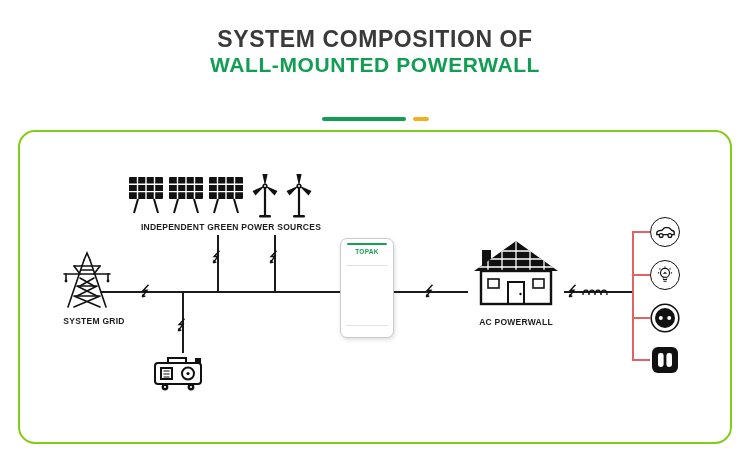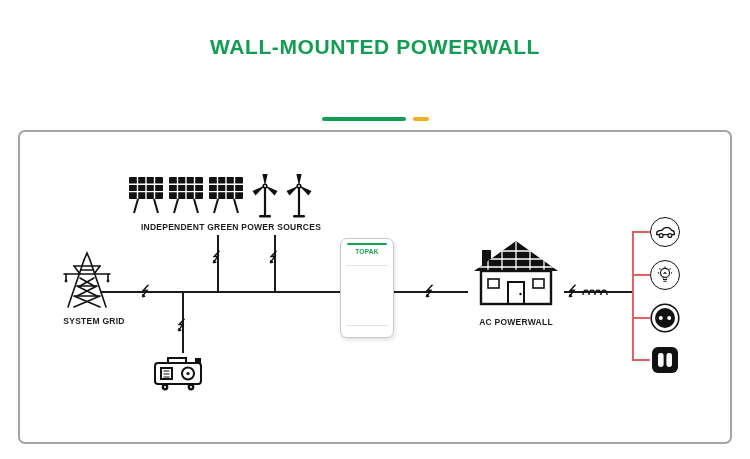--- a/index.html
+++ b/index.html
@@ -1,44 +1,45 @@
 <!DOCTYPE html>
 <html><head>
 <meta charset="utf-8">
 <style>
   *{box-sizing:border-box;margin:0;padding:0}
   html,body{width:750px;height:459px}
   body{font-family:"Liberation Sans",sans-serif;background:#fff;position:relative;overflow:hidden}
   .header{position:absolute;top:26px;left:0;width:100%;text-align:center}
   .t1{font-size:23px;font-weight:bold;color:#3a3a3a;letter-spacing:.6px}
-  .t2{font-size:21px;font-weight:bold;color:#119d52;letter-spacing:.6px;margin-top:9px}
+  .t2{font-size:21px;font-weight:bold;color:#119d52;letter-spacing:.6px;}
   .bars{position:absolute;top:117px;left:0;width:100%;display:flex;justify-content:center;gap:7px}
   .bar{height:4px;border-radius:2px}
   .bar.green{width:84px;background:#119d52}
   .bar.yellow{width:16px;background:#f2b01e}
-  .panel{position:absolute;left:18px;top:130px;width:714px;height:314px;border:2px solid #a3a3a3;border-radius:7px;background:#fff}
+  .panel{position:absolute;left:18px;top:130px;width:714px;height:314px;border:2px solid #84cc16;border-radius:17px;background:#fff}
   .abs{position:absolute}
   .lbl{position:absolute;font-size:8.5px;font-weight:bold;color:#1c1c1c;letter-spacing:.25px;text-align:center;white-space:nowrap}
   .lbl.two{white-space:normal;line-height:11px}
   .hline{position:absolute;height:1.6px;background:#1b1b1b}
   .vline{position:absolute;width:1.6px;background:#1b1b1b}
   .hline.red,.vline.red{background:#e06262}
   .circle-icon{position:absolute;width:30px;height:30px;border:1.6px solid #111;border-radius:50%;display:flex;align-items:center;justify-content:center;background:#fff}
   .powerwall{position:absolute;left:320px;top:106px;width:54px;height:100px;background:#fff;border:1.5px solid #c6cbd1;border-radius:7px;box-shadow:1px 2px 4px rgba(0,0,0,.13)}
   .pw-top{position:absolute;top:4px;left:6px;right:6px;height:2px;border-radius:2px;background:#17a054}
   .pw-brand{margin-top:9px;text-align:center;font-size:6.5px;font-weight:bold;color:#17a054;letter-spacing:.3px}
   .pw-sep1{position:absolute;top:26px;left:5px;right:5px;height:1px;background:#e0e4e8}
   .pw-sep2{position:absolute;bottom:11px;left:5px;right:5px;height:1px;background:#e0e4e8}
 </style>
 </head>
 <body>
 
 <div class="page">
 
   <div class="header">
+    <div class="t1">SYSTEM COMPOSITION OF</div>
     <div class="t2">WALL-MOUNTED POWERWALL</div>
   </div>
   <div class="bars">
     <span class="bar green"></span>
     <span class="bar yellow"></span>
   </div>
 
   <div class="panel">
 
     <div class="abs" style="left:108px;top:44px">

